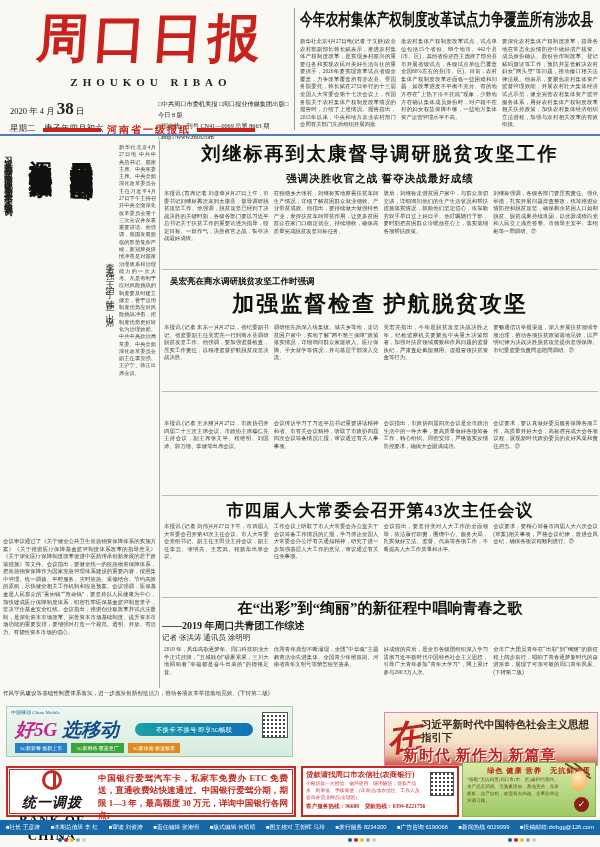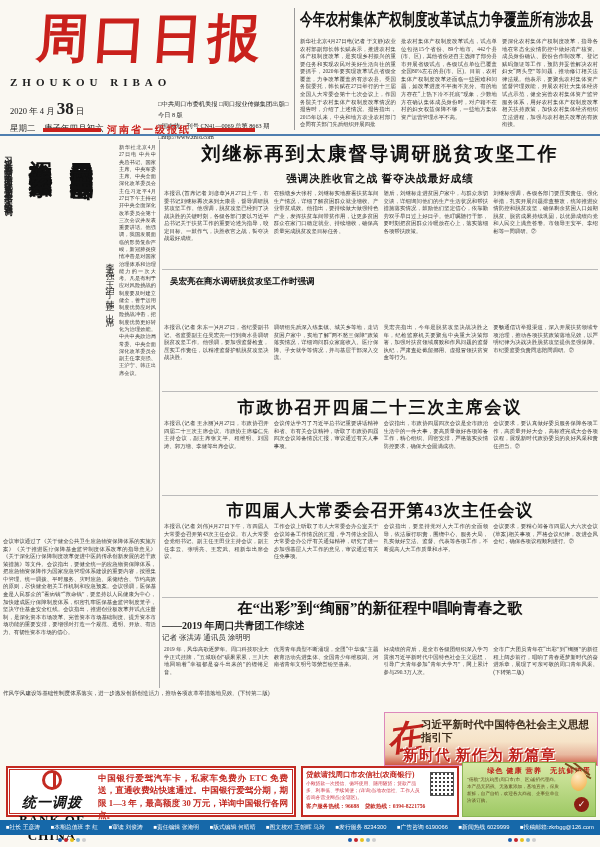--- a/index.html
+++ b/index.html
@@ -7,21 +7,21 @@
   .page {
     position:relative; width:600px; height:847px; margin:0 auto;
     background:#faf8f2; overflow:hidden;
     font-family:"Liberation Serif","DejaVu Serif",serif; color:#333;
   }
   .abs { position:absolute; }
   
   .mast-title { left:10px; top:2px; width:282px; height:74px; text-align:center;
     font-size:52px; font-weight:bold; color:#c9211c; letter-spacing:5px;
     transform:skewX(-4deg); line-height:74px; }
-  .mast-pinyin { left:10px; top:76px; width:282px; text-align:left;
+  .mast-pinyin { left:10px; top:76px; width:282px; text-align:center;
     font-size:11px; font-weight:bold; letter-spacing:5px; color:#222; }
   .dateblock { left:10px; top:95px; width:148px; font-size:8.5px; color:#222; line-height:1.6; }
   .dateblock .day { font-size:17px; font-weight:bold; margin:0 2px; }
   .pubinfo { left:158px; top:98px; width:138px; font-size:6.2px; color:#222; line-height:1.8; }
   .grade { left:25px; top:123px; width:248px; display:flex; align-items:center; justify-content:center; gap:6px; }
   .grade .bar { display:inline-block; width:58px; height:4px; background:#c9211c; }
   .grade .txt { color:#c9211c; font-weight:bold; font-size:10px; letter-spacing:2px; }
   .vdiv { left:294px; top:8px; width:1px; height:122px; background:#9a9a9a; }
   .bluebar { left:0; top:134px; width:600px; height:2px; background:#4f7fb0; }
   
@@ -175,29 +175,29 @@
   <div class="abs secA-sub hl-center">强调决胜收官之战 誓夺决战最好成绩</div>
   <div class="abs cols secA-body">
     <div>本报讯 (首席记者 刘彦章)4月27日上午，市委书记刘继标再次来到太康县，督导调研脱贫攻坚工作。他强调，脱贫攻坚已经到了决战决胜的关键时刻，各级各部门要以习近平总书记关于扶贫工作的重要论述为指导，咬定目标、一鼓作气，决胜收官之战，誓夺决战最好成绩。</div>
     <div>在独塘乡大张村，刘继标实地察看扶贫车间生产情况，详细了解贫困群众就业增收、产业带贫成效。他指出，要持续做大做强特色产业，发挥扶贫车间带贫作用，让更多贫困群众在家门口稳定就业、持续增收，确保高质量完成脱贫攻坚目标任务。</div>
     <div>随后，刘继标走进贫困户家中，与群众亲切交谈，详细询问他们的生产生活状况和帮扶措施落实情况，鼓励他们坚定信心，依靠勤劳双手早日过上好日子。他叮嘱随行干部，要时刻把贫困群众冷暖放在心上，落实落细各项帮扶政策。</div>
     <div>刘继标强调，各级各部门要压实责任、强化举措，扎实开展问题排查整改，统筹推进疫情防控和脱贫攻坚，确保剩余贫困人口如期脱贫、脱贫成果持续巩固，以优异成绩向党和人民交上满意答卷。市领导王安平、李绍彬等一同调研。②</div>
   </div>
   <div class="abs rule" style="top:269px"></div>
 
   <div class="abs secB-kicker">吴宏亮在商水调研脱贫攻坚工作时强调</div>
+  <div class="abs secB-hl hl-center">加强监督检查 护航脱贫攻坚</div>
   <div class="abs cols secB-body">
     <div>本报讯 (记者 朱东一)4月27日，省纪委副书记、省监委副主任吴宏亮一行到商水县调研脱贫攻坚工作。他强调，要加强监督检查，压实工作责任，以精准监督护航脱贫攻坚决战决胜。</div>
     <div>调研组先后深入练集镇、城关乡等地，走访贫困户家中，实地了解“两不愁三保障”政策落实情况，详细询问群众家庭收入、医疗保障、子女就学等情况，并与基层干部深入交流。</div>
     <div>吴宏亮指出，今年是脱贫攻坚决战决胜之年，纪检监察机关要聚焦中央重大决策部署，加强对扶贫领域腐败和作风问题的监督执纪，严肃查处截留挪用、虚报冒领扶贫资金等行为。</div>
     <div>要畅通信访举报渠道，深入开展扶贫领域专项治理，推动各项扶贫政策落地见效，以严明纪律为决战决胜脱贫攻坚提供坚强保障。市纪委监委负责同志陪同调研。②</div>
   </div>
   <div class="abs rule" style="top:391px"></div>
 
-  <div class="abs secC-hl hl-center">市政协召开四届二十三次主席会议</div>
   <div class="abs cols secC-body">
     <div>本报讯 (记者 王永丽)4月27日，市政协召开四届二十三次主席会议。市政协主席穆仁先主持会议，副主席张文平、程维明、刘国涛、郭万增、李健等出席会议。</div>
     <div>会议传达学习了习近平总书记重要讲话精神和省、市有关会议精神，听取了市政协四届四次会议筹备情况汇报，审议通过有关人事事项。</div>
     <div>会议指出，市政协四届四次会议是全市政治生活中的一件大事，要高质量做好各项筹备工作，精心组织、周密安排，严格落实疫情防控要求，确保大会圆满成功。</div>
     <div>会议要求，要认真做好委员服务保障各项工作，高质量开好大会，高标准完成大会各项议程，展现新时代政协委员的良好风采和责任担当。②</div>
   </div>
   <div class="abs rule" style="top:495px"></div>
 
   <div class="abs secD-hl hl-center">市四届人大常委会召开第43次主任会议</div>
   <div class="abs cols secD-body">
@@ -218,20 +218,31 @@
     <div>全市广大团员青年在“出彩”到“绚丽”的新征程上阔步前行，唱响了青春逐梦新时代的奋进乐章，展现了可亲可敬的周口青年风采。(下转第二版)</div>
   </div>
 
   <div class="abs banner">
     <span class="bigchar">在</span>
     <span class="l1">习近平新时代中国特色社会主义思想</span>
     <span class="l2">指引下</span>
     <span class="slogan">新时代 新作为 新篇章</span>
   </div>
 
+  <div class="abs ad-mobile">
+    <span class="brand">中国移动 China Mobile</span>
+    <div class="main"><span>好5G</span><span class="alt"> 选移动</span></div>
+    <div class="pill">不换卡 不换号 即享5G畅联</div>
+    <div class="qr qr2"></div>
+    <div class="boxes">
+      <span class="b1">5G新套餐 焕新上市</span>
+      <span class="b2">5G新网络 覆盖更广</span>
+      <span class="b3">5G新体验 极速畅享</span>
+    </div>
+  </div>
 
   <div class="abs ad-boc">
     <div class="logo">
       <span class="mark"></span>
       <div class="cn">统一调拨</div>
       <div class="en">BANK OF CHINA</div>
     </div>
     <div class="txt">中国银行爱驾汽车卡，私家车免费办 ETC 免费送，直通收费站快速通过。中国银行爱驾分期，期限 1—3 年，最高额度 30 万元，详询中国银行各网点。</div>
   </div>
 

